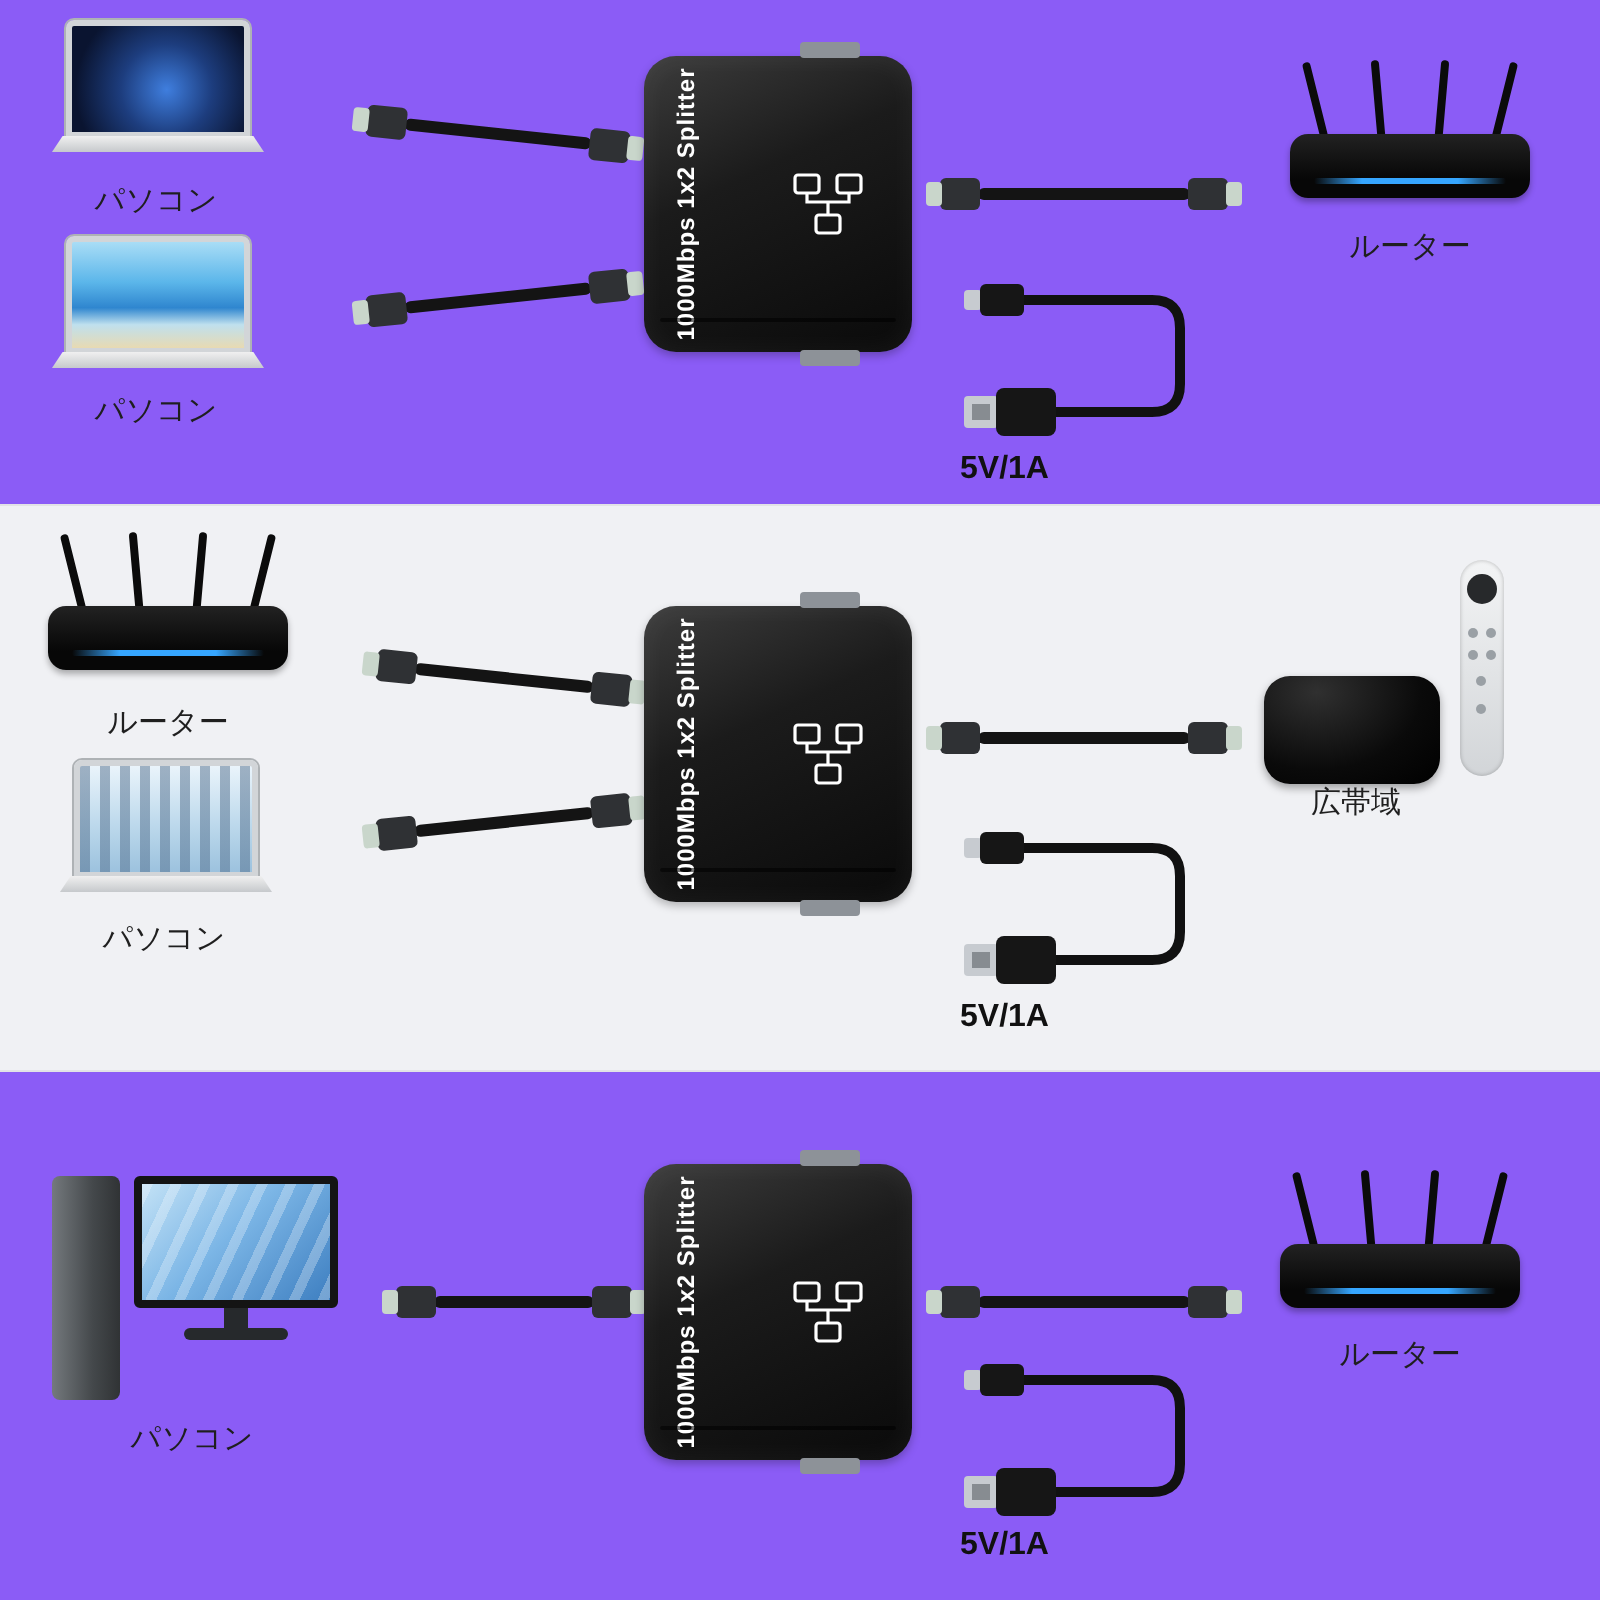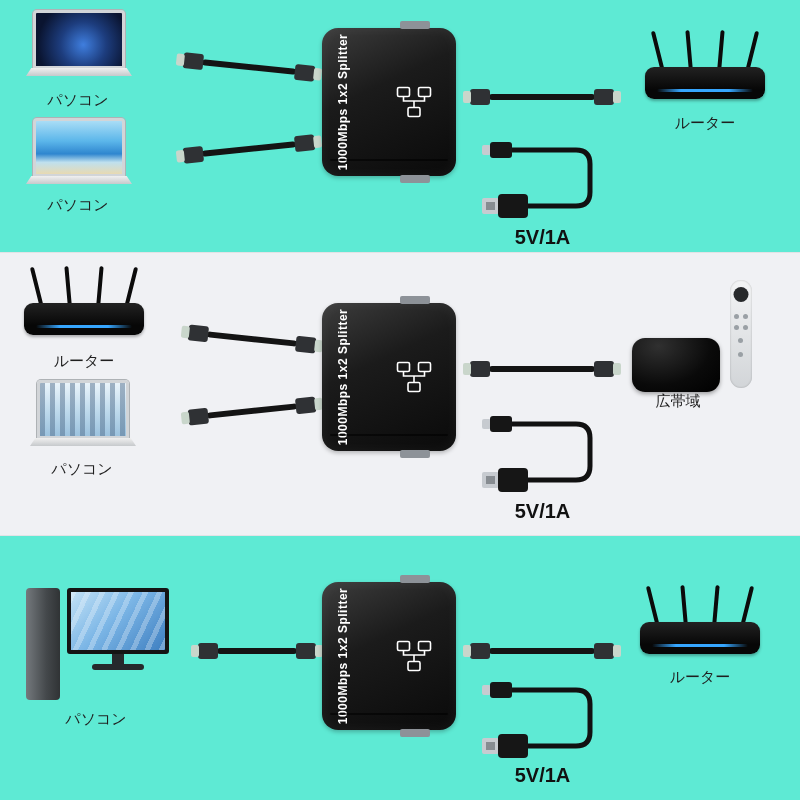--- a/index.html
+++ b/index.html
@@ -1,23 +1,23 @@
 <!DOCTYPE html>
 <html><head>
 <meta charset="utf-8">
 <style>
   *{margin:0;padding:0;box-sizing:border-box}
   body{background:#ffffff}
-  .canvas{position:relative;width:800px;height:800px;background:#5eead4;overflow:hidden;
+  .canvas{position:relative;width:800px;height:800px;background:#8b5cf6;overflow:hidden;
           font-family:"Liberation Sans","DejaVu Sans",sans-serif;color:#1a1a1a}
   .band{position:absolute;left:0;top:252px;width:100%;height:284px;background:#f0f1f4;
         border-top:1px solid #e2e3e6;border-bottom:1px solid #e2e3e6}
 
   .dev-label{position:absolute;text-align:center;font-size:15px;color:#1f1f1f}
-  .pw-label{position:absolute;text-align:center;font-size:20px;font-weight:bold;color:#111}
+  .pw-label{position:absolute;font-size:16px;font-weight:bold;color:#111}
 
   
   .splitter{position:absolute;width:134px;height:148px;border-radius:16px;
             background:linear-gradient(155deg,#3c3c3c 0%,#1b1b1b 40%,#0a0a0a 100%);
             box-shadow:inset 0 0 14px rgba(255,255,255,.06),0 2px 4px rgba(0,0,0,.25)}
   .splitter::before,.splitter::after{content:"";position:absolute;left:58%;width:30px;height:8px;
             background:#8d9298;border-radius:2px}
   .splitter::before{top:-7px}
   .splitter::after{bottom:-7px}
   .splitter-text{position:absolute;left:14px;top:50%;transform:translateY(-50%) rotate(180deg);

